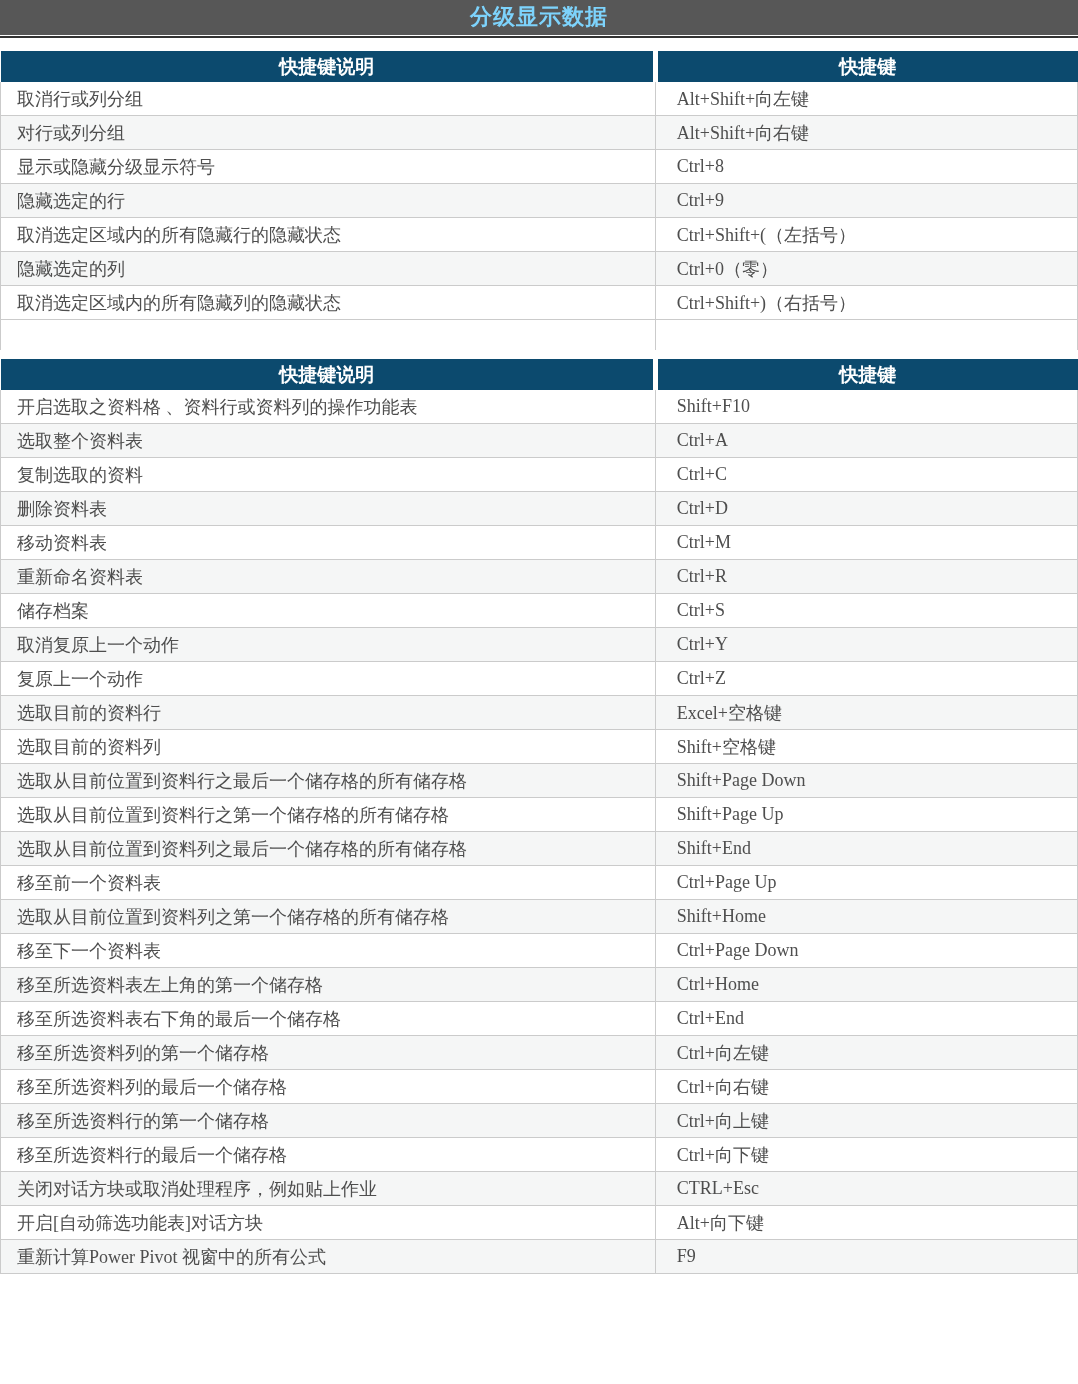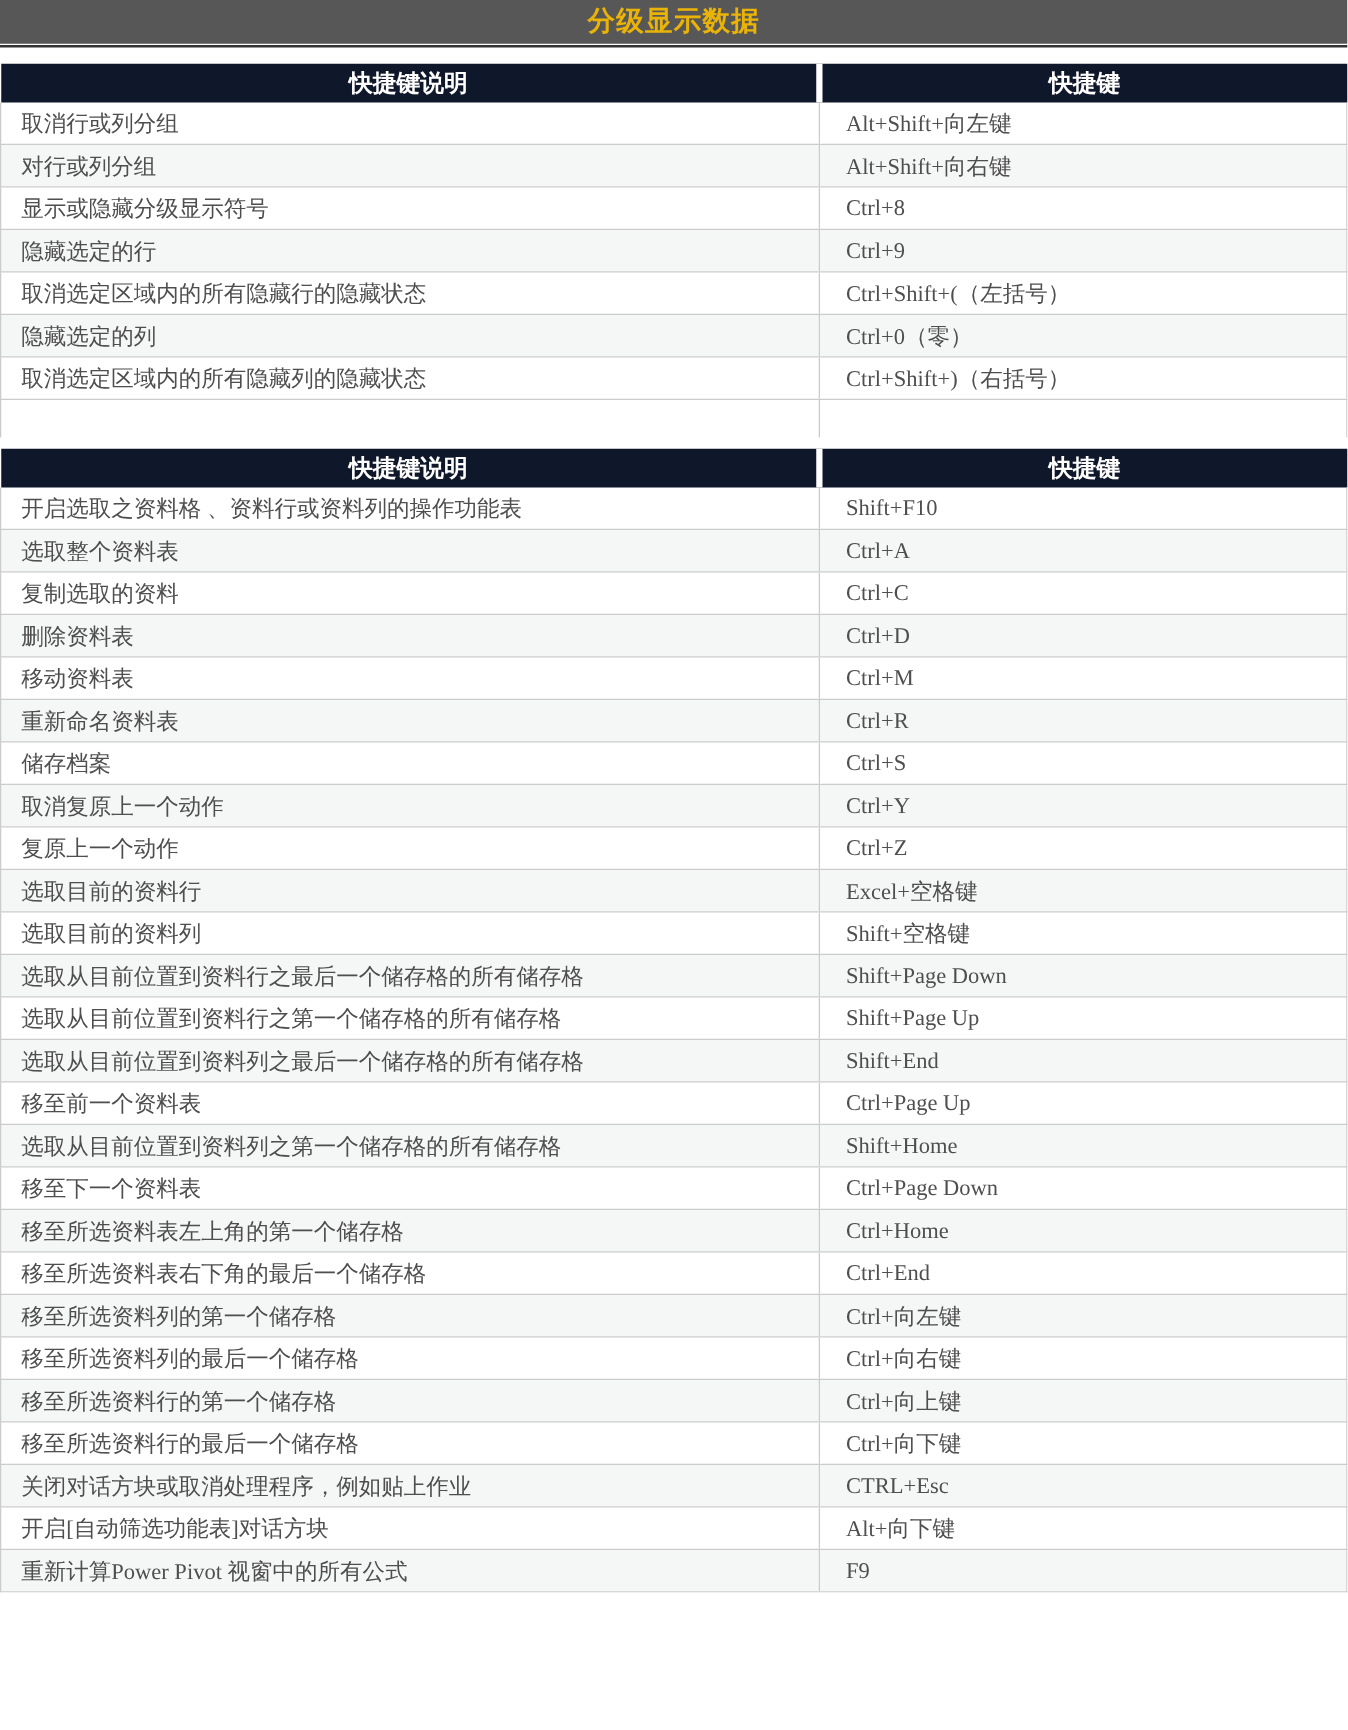--- a/index.html
+++ b/index.html
@@ -14,21 +14,21 @@
     background: #ffffff;
     border-bottom: 2px solid #333333;
     padding-bottom: 1px;
   }
   .banner.with-top {
     border-top: 2px solid #333333;
     padding-top: 1px;
   }
   .banner-body {
     background: #575757;
-    color: #eab308;
+    color: #7dd3fc;
     text-align: center;
     padding: 1px 0 3px;
   }
   .banner-title {
     font-size: 22px;
     font-weight: 700;
     line-height: 31px;
     letter-spacing: 1px;
   }
   .banner-subtitle {
@@ -41,21 +41,21 @@
 
   
   table.shortcut-table {
     width: 100%;
     border-collapse: collapse;
     table-layout: fixed;
   }
   col.c-desc { width: 60.8%; }
   col.c-key  { width: 39.2%; }
   th {
-    background: #0f172a;
+    background: #0c4a6e;
     color: #ffffff;
     font-size: 19px;
     font-weight: 700;
     height: 31px;
     text-align: center;
     padding: 0;
   }
   th.th-key { border-left: 5px solid #ffffff; }
   td {
     height: 33px;

